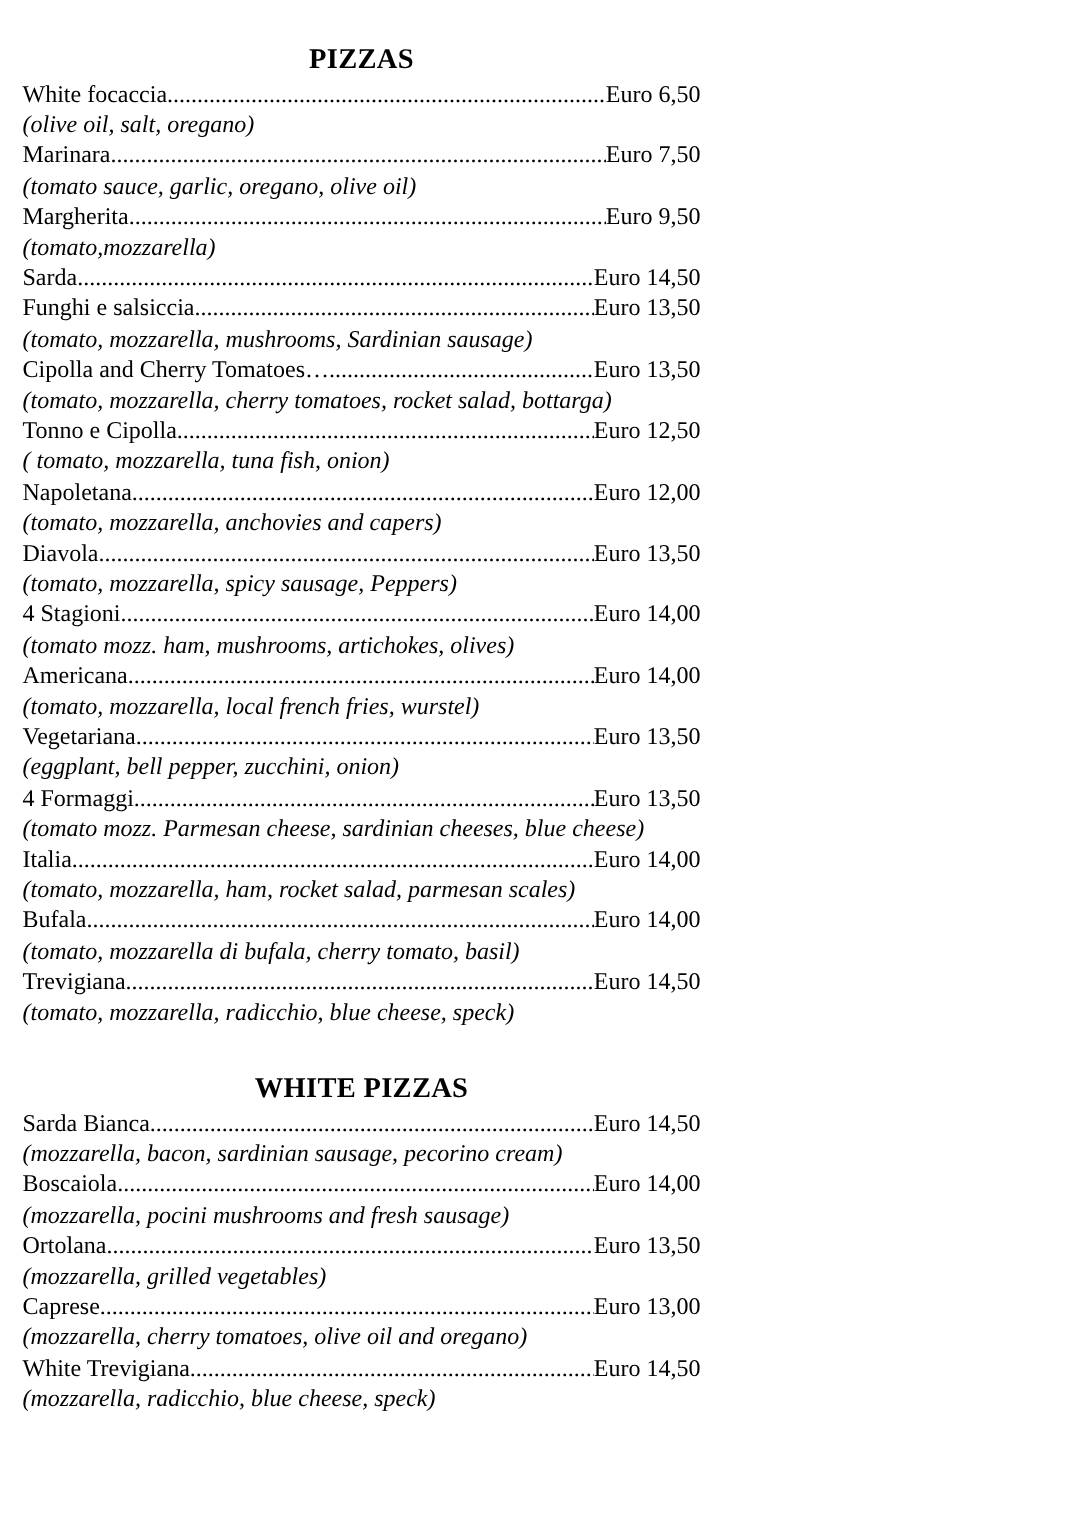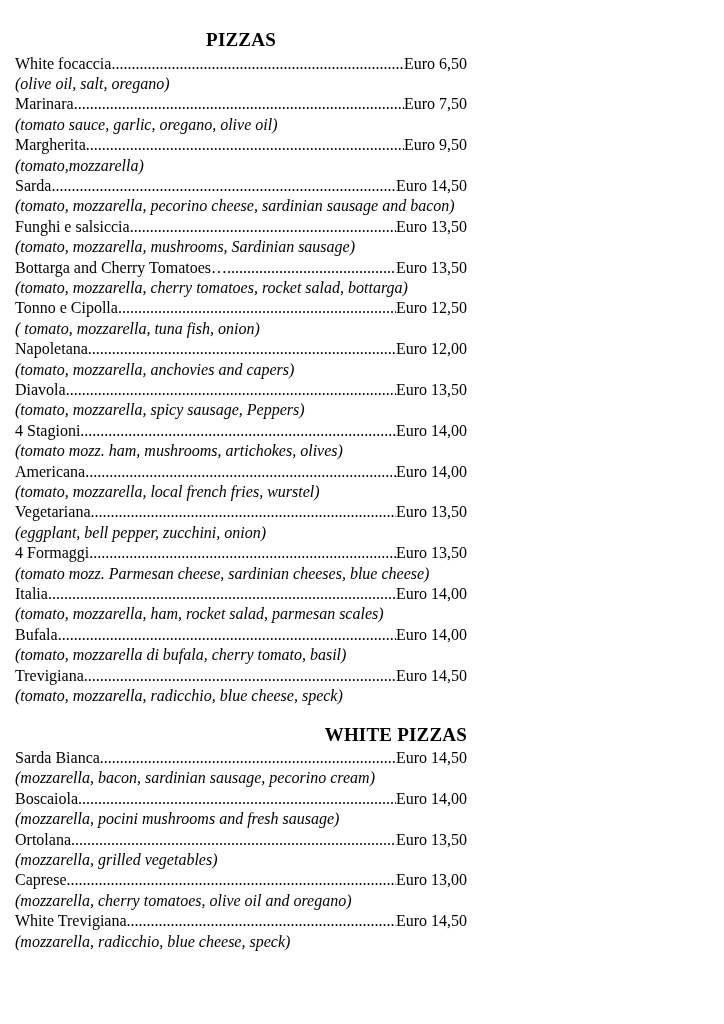--- a/index.html
+++ b/index.html
@@ -22,22 +22,21 @@
   }
   .section-title {
     font-size: 19px;
     font-weight: bold;
     text-align: center;
     margin: 0 0 3px 0;
     line-height: 20.5px;
     letter-spacing: 0.2px;
   }
   .menu-section + .menu-section .section-title {
-    margin-top: 18px;
-    text-align: right;
+    margin-top: 30px;
   }
   .menu-item { }
   .item-row {
     display: flex;
     align-items: baseline;
     font-weight: normal;
     line-height: 20.4px;
     white-space: nowrap;
   }
   .item-name { flex: 0 0 auto; }
@@ -92,35 +91,34 @@
     </div>
     <div class="item-desc">(tomato,mozzarella)</div>
   </div>
 
   <div class="menu-item">
     <div class="item-row">
       <span class="item-name">Sarda</span>
       <span class="dot-leader"></span>
       <span class="item-price">Euro 14,50</span>
     </div>
-    <div class="item-desc">(tomato, mozzarella, pecorino cheese, sardinian sausage and bacon)</div>
   </div>
 
   <div class="menu-item">
     <div class="item-row">
       <span class="item-name">Funghi e salsiccia</span>
       <span class="dot-leader"></span>
       <span class="item-price">Euro 13,50</span>
     </div>
     <div class="item-desc">(tomato, mozzarella, mushrooms, Sardinian sausage)</div>
   </div>
 
   <div class="menu-item">
     <div class="item-row">
-      <span class="item-name">Bottarga and Cherry Tomatoes…...</span>
+      <span class="item-name">Cipolla and Cherry Tomatoes…...</span>
       <span class="dot-leader"></span>
       <span class="item-price">Euro 13,50</span>
     </div>
     <div class="item-desc">(tomato, mozzarella, cherry tomatoes, rocket salad, bottarga)</div>
   </div>
 
   <div class="menu-item">
     <div class="item-row">
       <span class="item-name">Tonno e Cipolla </span>
       <span class="dot-leader"></span>

